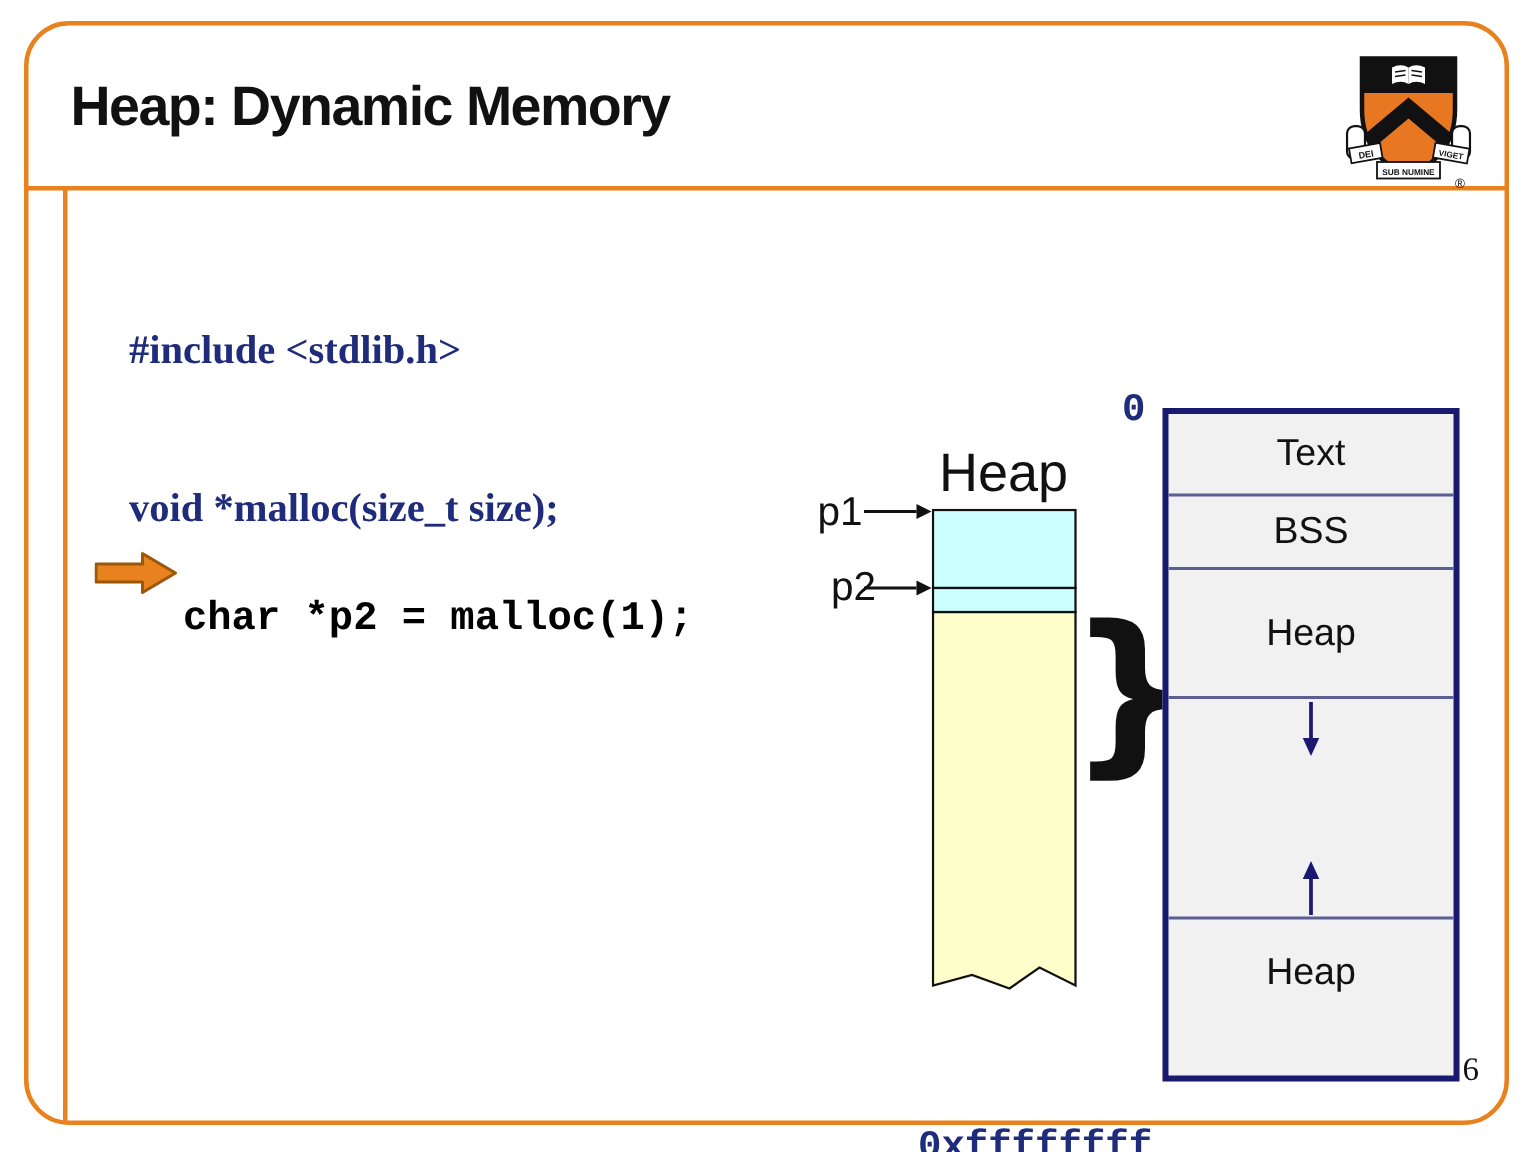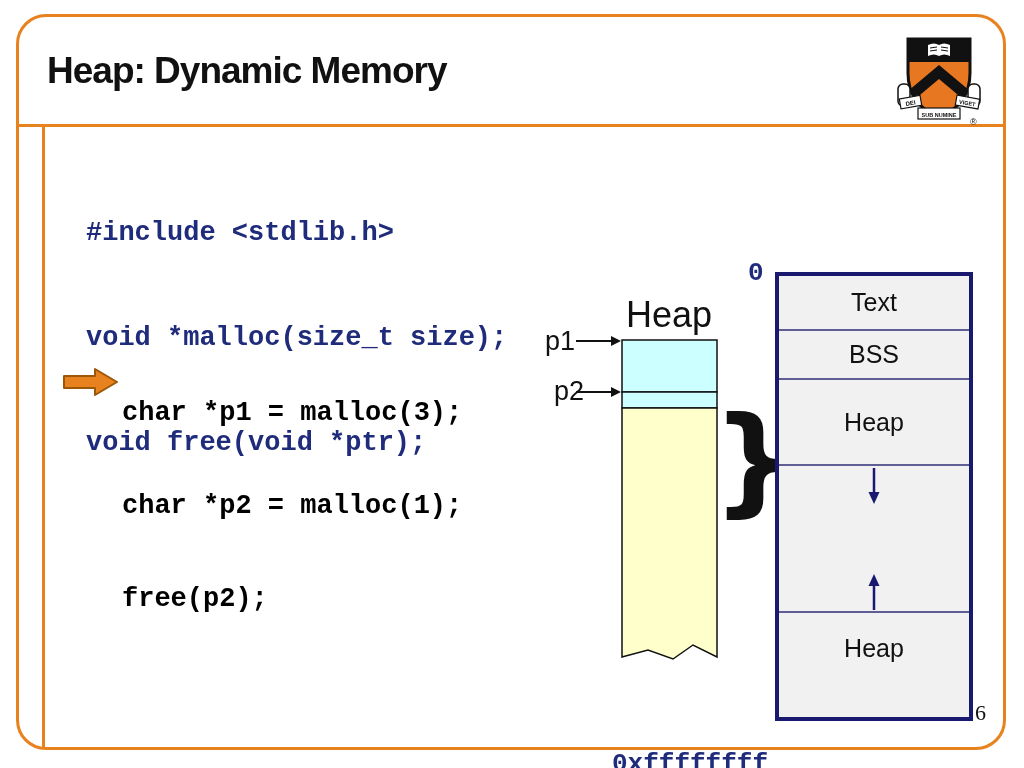--- a/index.html
+++ b/index.html
@@ -11,21 +11,21 @@
                  border:3px solid #E8821E; border-radius:30px; }
   .frame-title-sep { position:absolute; left:17px; top:124px; width:988px; height:3px; background:#E8821E; }
   .frame-inner-vline { position:absolute; left:42px; top:126px; width:3px; height:622px; background:#E8821E; }
 
   
   .slide-title { position:absolute; left:47px; top:50px; font-size:37px; font-weight:700;
                  color:#111; letter-spacing:-1px; }
 
   
   .proto-code { position:absolute; left:86px; top:146px; color:#1F2B7B;
-                font-family:Liberation Mono, monospace; font-weight:700;
+                font-family:Liberation Serif, serif; font-weight:700;
                 font-size:27px; line-height:35px; white-space:pre; }
   .trace-code { position:absolute; left:122px; top:336px; color:#000;
                 font-family:"Liberation Mono", monospace; font-weight:700;
                 font-size:27px; line-height:31px; white-space:pre; }
   .code-line { height:auto; }
   .exec-arrow { position:absolute; left:63px; top:368px; }
 
   
   .heap-title { position:absolute; left:620px; top:294px; width:98px; text-align:center;
                 font-size:36px; color:#111; }
@@ -100,31 +100,28 @@
   <g>
     <rect x="21" y="76" width="42" height="11" fill="#fff" stroke="#111" stroke-width="1.2"></rect>
     <text x="42" y="84.5" font-size="5.5" font-weight="bold" text-anchor="middle" fill="#111">SUB NUMINE</text>
   </g>
   <text x="73" y="93" font-size="9" fill="#111">®</text>
 </svg>
 
 <div class="proto-code">
   <div class="code-line">#include &lt;stdlib.h&gt;</div>
   <div class="code-line">void *malloc(size_t size);</div>
-  <div class="code-line">void free(void *ptr);</div>
 </div>
 
 <svg class="exec-arrow" width="56" height="28" viewBox="0 0 56 28">
   <polygon points="1,8 32,8 32,1 54,14 32,27 32,20 1,20" fill="#E8821E" stroke="#9C5708" stroke-width="2" stroke-linejoin="round"></polygon>
 </svg>
 
 <div class="trace-code">
-  <div class="code-line">char *p1 = malloc(3);</div>
   <div class="code-line">char *p2 = malloc(1);</div>
-  <div class="code-line">free(p2);</div>
   
   
   
   
   
   
 </div>
 
 <div class="heap-title">Heap</div>
 

